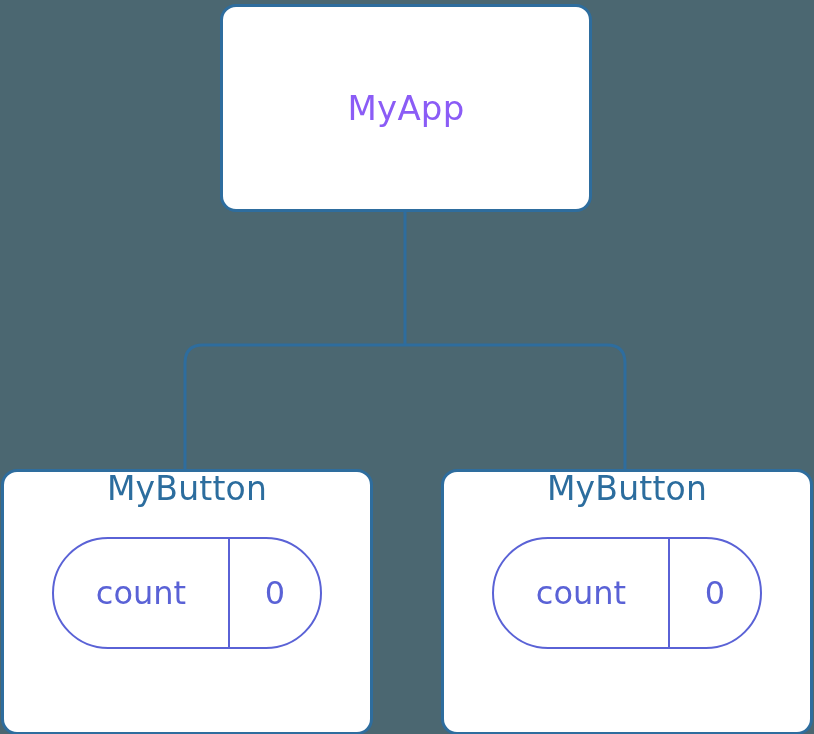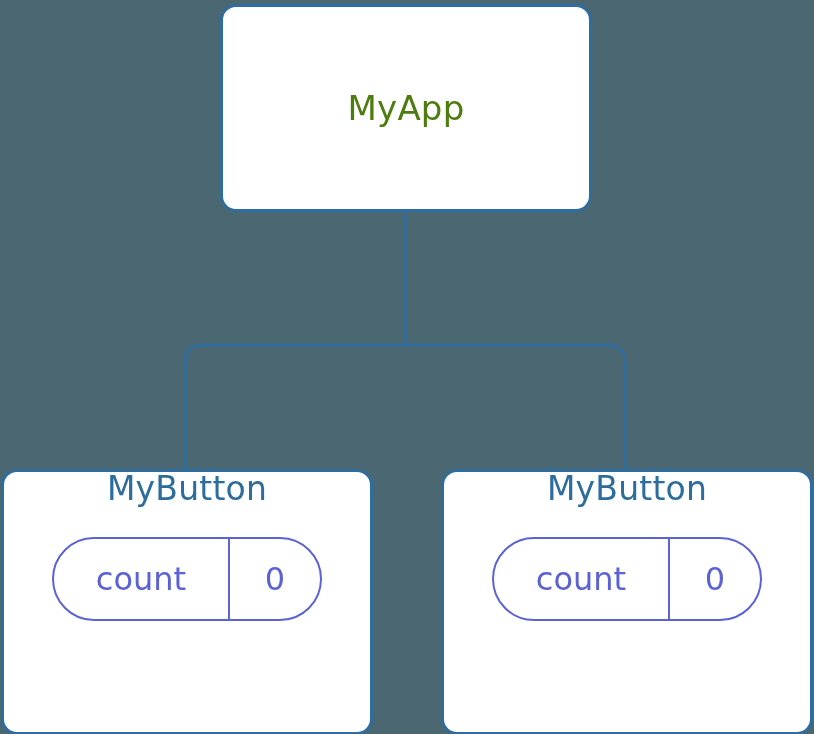--- a/index.html
+++ b/index.html
@@ -73,21 +73,21 @@
 
   .node-leaf .node-title {
     font-size: 33px;
   }
 
   
   .pill {
     position: relative;
     box-sizing: border-box;
     margin-top: 32px;
-    height: 84px;
+    height: 112px;
     width: 270px;
     border: 2px solid #5a62d6;
     border-radius: 999px;
     display: flex;
     align-items: stretch;
     background: transparent;
   }
 
   .pill-key,
   .pill-val {
@@ -116,21 +116,21 @@
 
   <svg id="connectors" viewBox="0 0 814 734" width="814" height="734" xmlns="http://www.w3.org/2000/svg">
 
     <path d="M 405 211 L 405 345" fill="none" stroke="#2e6d9e" stroke-width="3"></path>
 
     <path d="M 405 345 L 203 345 Q 185 345 185 363 L 185 470" fill="none" stroke="#2e6d9e" stroke-width="3"></path>
     <path d="M 405 345 L 607 345 Q 625 345 625 363 L 625 470" fill="none" stroke="#2e6d9e" stroke-width="3"></path>
   </svg>
 
   <div class="node node-root" style="background: rgb(255, 255, 255); border-color: rgb(46, 109, 158);">
-    <div class="node-title" style="color: #4d7c0f;">MyApp</div>
+    <div class="node-title" style="color: #8b5cf6;">MyApp</div>
   </div>
 
   <div class="node node-leaf left" style="background: rgb(255, 255, 255); border-color: rgb(46, 109, 158);">
     <div class="node-title" style="color: rgb(44, 109, 158);">MyButton</div>
     <div class="pill" style="border-color: rgb(90, 98, 214);">
       <div class="pill-key" style="color: rgb(90, 98, 214); border-right-color: rgb(90, 98, 214);">count</div>
       <div class="pill-val" style="color: rgb(90, 98, 214);">0</div>
     </div>
   </div>
 

